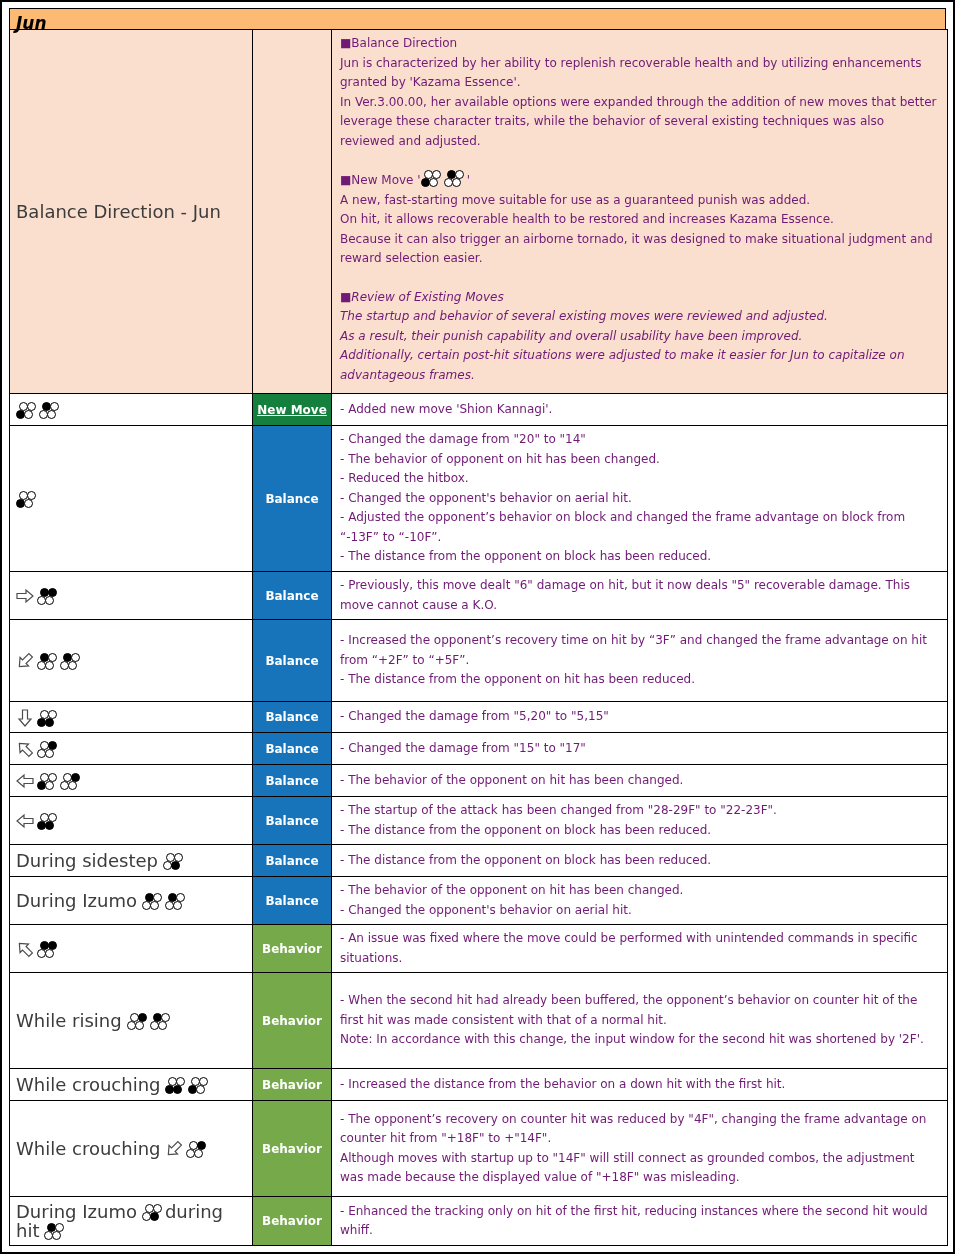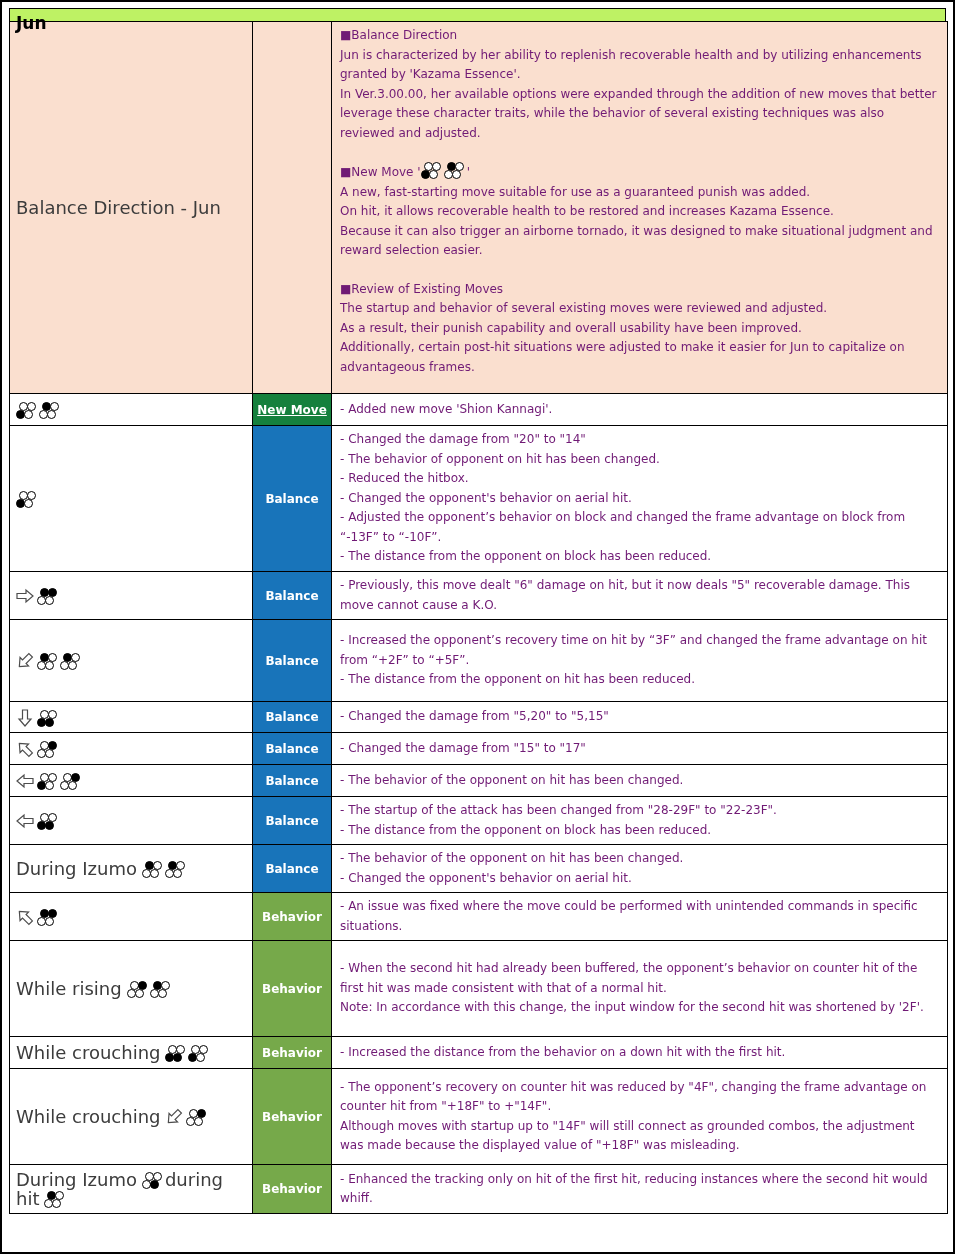--- a/index.html
+++ b/index.html
@@ -3,36 +3,36 @@
 <meta charset="utf-8">
 <style>
   html,body{margin:0;padding:0;background:#ffffff;}
   body{font-family:"DejaVu Sans","Liberation Sans",sans-serif;}
   .page{
     width:955px;height:1254px;box-sizing:border-box;
     border:2px solid #000;background:#fff;padding:6px 7px;
     overflow:hidden;
   }
   .title-bar{
-    box-sizing:border-box;height:14px;border:1px solid #000;
-    background:#bef264;color:#000;font-size:17px;font-weight:bold;
-    line-height:28px;padding:0 6px;
+    box-sizing:border-box;height:22px;border:1px solid #000;
+    background:#fdba74;color:#000;font-size:17px;font-weight:bold;
+    line-height:28px;padding:0 6px;font-style:italic;
   }
   table.patch{
     width:939px;border-collapse:collapse;table-layout:fixed;
     margin-top:-1px;border:1px solid #000;
   }
   td{border:1px solid #000;vertical-align:middle;box-sizing:border-box;}
   .col-move{width:243px;padding:4px 6px;font-size:18px;color:#3c3c3c;line-height:19px;}
   .col-badge{width:79px;text-align:center;font-size:12px;font-weight:bold;color:#fff;padding:2px;}
   .col-desc{padding:4px 8px;font-size:12px;color:#701a75;line-height:19.5px;}
   .direction-row td{background:#fadfcf;}
   .desc-line{white-space:normal;}
   .section{margin-bottom:19px;}
-  .section:last-child{margin-bottom:12px;}
+  .section:last-child{margin-bottom:4px;font-style:italic;}
   .sec-heading,.sec-line{line-height:19.5px;}
   
   .cluster{position:relative;display:inline-block;width:21px;height:17px;vertical-align:-3px;margin:0 2px 0 0;}
   .btn-dot{position:absolute;width:9px;height:9px;box-sizing:border-box;border:1px solid #000;border-radius:50%;background:#fff;}
   .btn-dot.filled{background:#000;}
   .pos-lp{left:3px;top:0;}
   .pos-rp{left:11px;top:0;}
   .pos-lk{left:0;top:8px;}
   .pos-rk{left:8px;top:8px;}
   
@@ -149,20 +149,27 @@
           <td class="col-move move-cell" style="height: 48px;"><svg width="18" height="18" viewBox="0 0 18 18" class="arrow arrow-left">
               <polygon points="1,6.5 10,6.5 10,3 17,9 10,15 10,11.5 1,11.5" fill="#ffffff" stroke="#4d4d4d" stroke-width="1.2" stroke-linejoin="miter"></polygon>
             </svg><span class="cluster"><span class="btn-dot pos-lp"></span><span class="btn-dot pos-rp"></span><span class="btn-dot pos-lk filled"></span><span class="btn-dot pos-rk filled"></span></span></td>
           <td class="col-badge" style="background: rgb(24, 116, 186);">Balance</td>
           <td class="col-desc">
             <div class="desc-line">- The startup of the attack has been changed from "28-29F" to "22-23F".</div>
             <div class="desc-line">- The distance from the opponent on block has been reduced.</div>
           </td>
         </tr>
         <tr class="move-row">
+          <td class="col-move move-cell" style="height: 32px;"><span class="tok-text">During sidestep</span><span class="cluster"><span class="btn-dot pos-lp"></span><span class="btn-dot pos-rp"></span><span class="btn-dot pos-lk"></span><span class="btn-dot pos-rk filled"></span></span></td>
+          <td class="col-badge" style="background: rgb(24, 116, 186);">Balance</td>
+          <td class="col-desc">
+            <div class="desc-line">- The distance from the opponent on block has been reduced.</div>
+          </td>
+        </tr>
+        <tr class="move-row">
           <td class="col-move move-cell" style="height: 48px;"><span class="tok-text">During Izumo</span><span class="cluster"><span class="btn-dot pos-lp filled"></span><span class="btn-dot pos-rp"></span><span class="btn-dot pos-lk"></span><span class="btn-dot pos-rk"></span></span><span class="cluster"><span class="btn-dot pos-lp filled"></span><span class="btn-dot pos-rp"></span><span class="btn-dot pos-lk"></span><span class="btn-dot pos-rk"></span></span></td>
           <td class="col-badge" style="background: rgb(24, 116, 186);">Balance</td>
           <td class="col-desc">
             <div class="desc-line">- The behavior of the opponent on hit has been changed.</div>
             <div class="desc-line">- Changed the opponent's behavior on aerial hit.</div>
           </td>
         </tr>
         <tr class="move-row">
           <td class="col-move move-cell" style="height: 48px;"><svg width="18" height="18" viewBox="0 0 18 18" class="arrow arrow-up-left">
               <polygon points="1,6.5 10,6.5 10,3 17,9 10,15 10,11.5 1,11.5" fill="#ffffff" stroke="#4d4d4d" stroke-width="1.2" stroke-linejoin="miter"></polygon>

